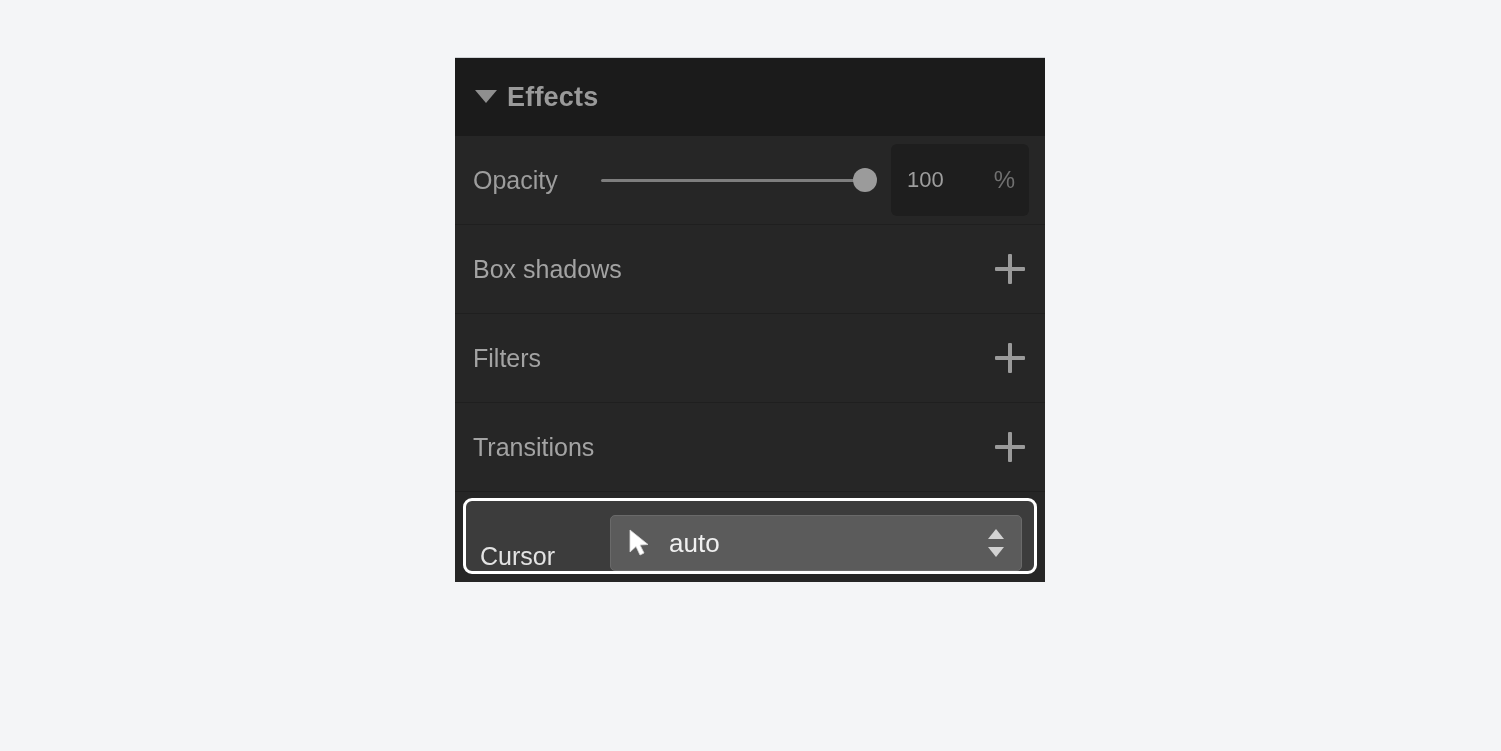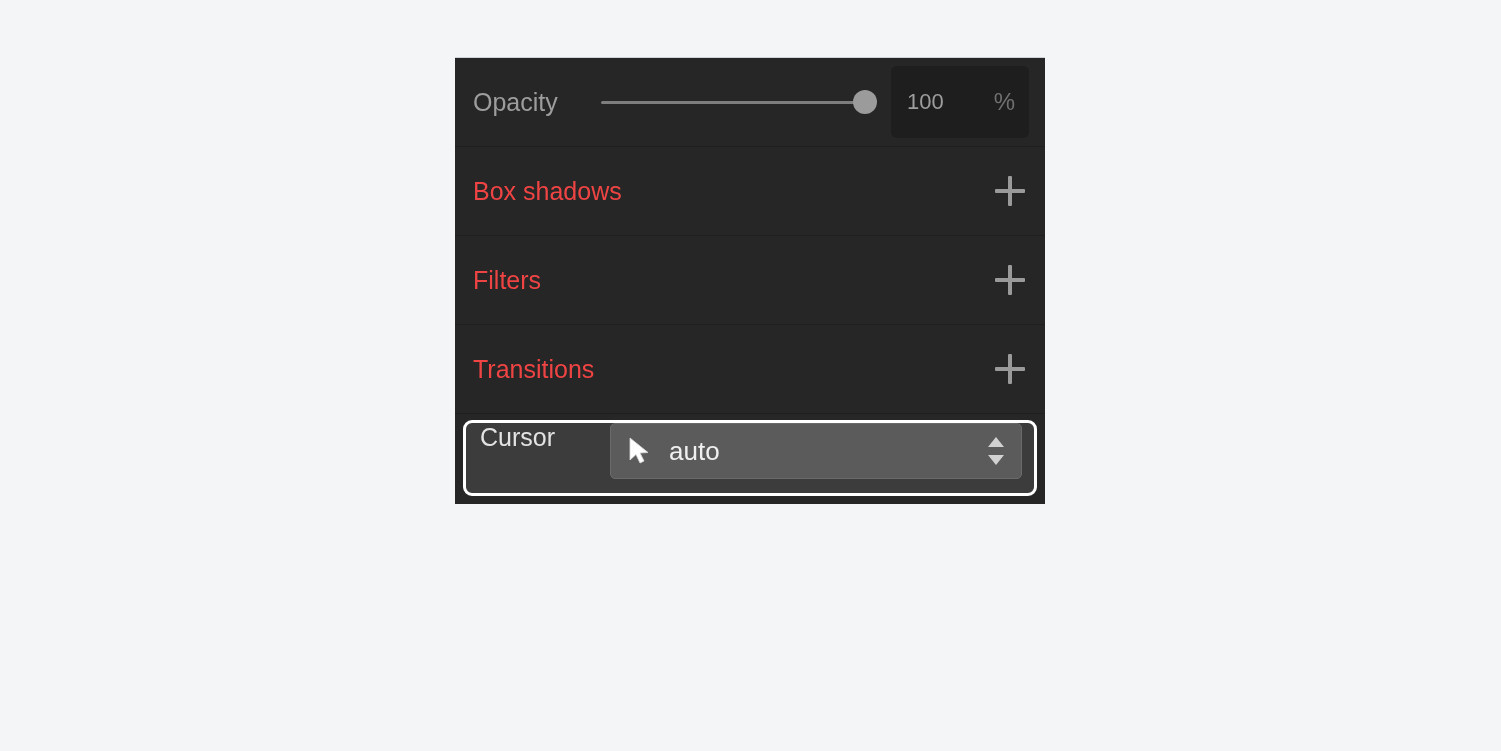--- a/index.html
+++ b/index.html
@@ -61,21 +61,21 @@
     position: relative;
     display: flex;
     align-items: center;
     height: 89px;
     padding: 0 18px 0 18px;
     box-sizing: border-box;
     background: #262626;
     border-bottom: 1px solid #1f1f1f;
   }
   .row-label {
-    color: #ef4444;
+    color: #a3a3a3;
     font-size: 25px;
     white-space: nowrap;
   }
   .row-spacer { flex: 1 1 auto; }
 
   .row-actions {
     display: flex;
     align-items: center;
     gap: 26px;
   }
@@ -179,21 +179,21 @@
   
   .cursor-wrap {
     position: relative;
     background: #262626;
     padding: 6px 8px 8px 8px;
     box-sizing: border-box;
   }
   .cursor-row {
     position: relative;
     display: flex;
-    align-items: flex-start;
+    align-items: flex-end;
     height: 76px;
     background: #3c3c3c;
     border: 3px solid #ffffff;
     border-radius: 9px;
     box-sizing: border-box;
     padding: 0 12px 0 14px;
   }
   .cursor-label {
     color: #e3e3e3;
     font-size: 25px;
@@ -238,20 +238,28 @@
   }
   .stepper svg { display: block; }
 </style>
 </head>
 <body>
 
 <div id="stage">
 
   <div class="panel">
 
+    <div class="section-header">
+      <span class="disclosure">
+        <svg width="22" height="14" viewBox="0 0 22 14" aria-hidden="true">
+          <polygon points="0,0 22,0 11,13" fill="#8f8f8f"></polygon>
+        </svg>
+      </span>
+      <span class="section-title">Effects</span>
+    </div>
 
     <div class="row opacity-row">
       <span class="opacity-label">Opacity</span>
       <div class="slider">
         <div class="slider-track"></div>
         <div class="slider-thumb"></div>
       </div>
       <div class="number-field">
         <span class="number-value">100</span>
         <span class="number-unit">%</span>

